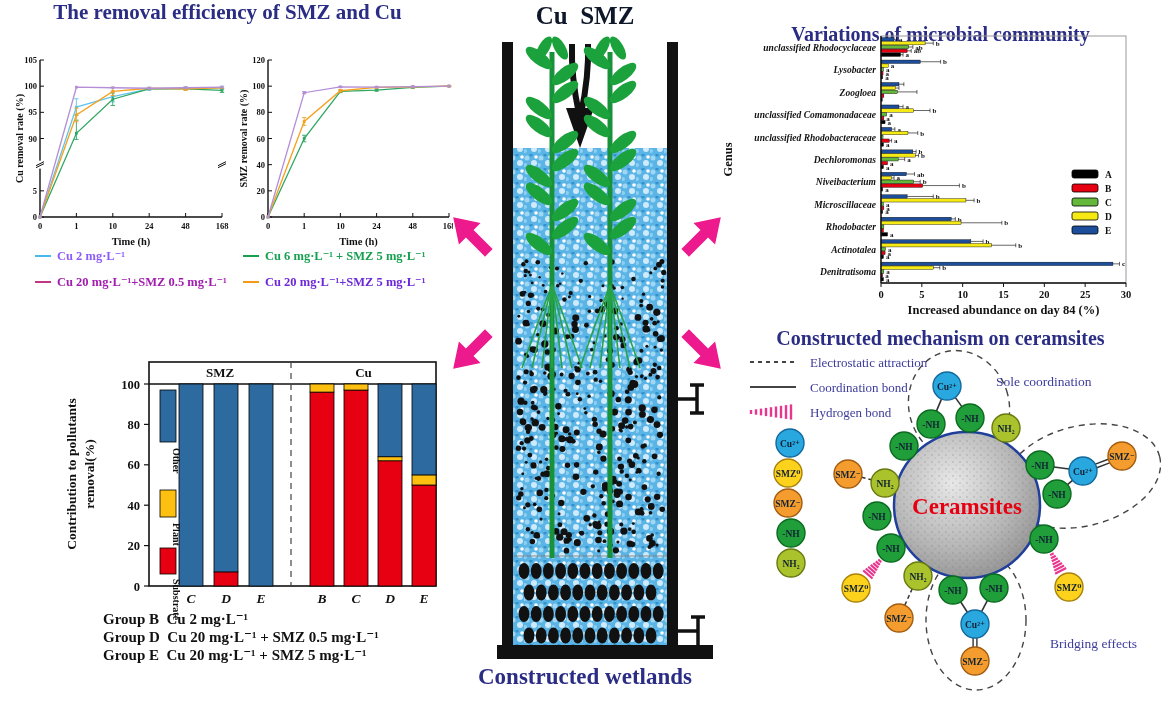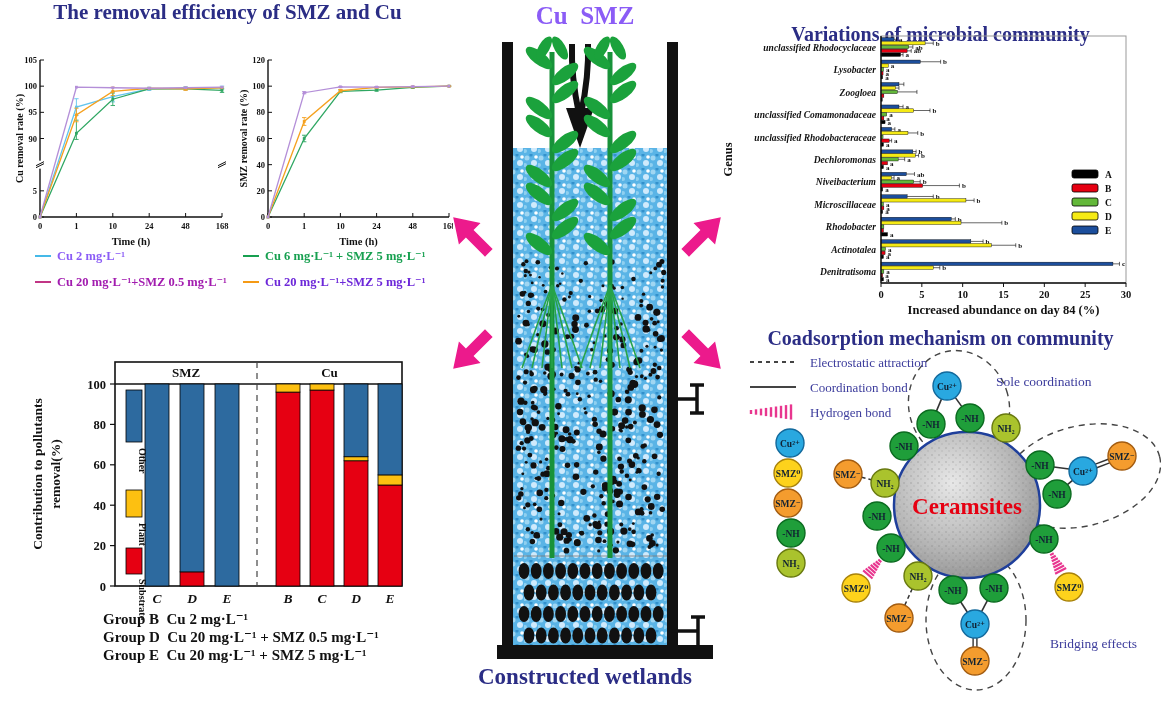--- a/index.html
+++ b/index.html
@@ -20,26 +20,26 @@
   #panel-coadsorption h2{font-size:20px;padding-top:7px;position:relative;z-index:3;}
   .chart{position:absolute;}
   #chart-cu{left:14px;top:48px;}
   #chart-smz{left:238px;top:48px;}
   .legend-col{position:absolute;top:248px;}
   #legend-left{left:35px;}
   #legend-right{left:243px;}
   .legend-item{font-weight:bold;font-size:12.5px;margin-bottom:10px;white-space:pre;}
   .legend-item .sw{display:inline-block;width:16px;height:2.5px;margin-right:6px;vertical-align:3px;}
   #wetland-title{position:absolute;left:0;top:2px;width:100%;text-align:center;
-     color:#8b5cf6;font-weight:bold;font-size:25px;white-space:pre;}
+     color:#0f172a;font-weight:bold;font-size:25px;white-space:pre;}
   #wetland-caption{position:absolute;left:-10px;top:664px;width:310px;text-align:center;
      color:#2b2d85;font-weight:bold;font-size:23px;}
   #wetland-svg{position:absolute;left:0;top:0;}
   #coad-svg{position:absolute;left:0;top:0;overflow:visible;}
-  #chart-pathway{left:0;top:36px;}
+  #chart-pathway{left:0;top:36px;padding-left:34px;}
   #chart-pathway svg{overflow:visible;}
   #group-notes{position:absolute;left:103px;top:290px;font-weight:bold;font-size:15px;
      line-height:18px;color:#111;white-space:pre;}
   .flow-arrow{position:absolute;width:54px;height:54px;}
   .fa-tl{left:4px;top:208px;transform:rotate(-135deg);}
   .fa-tr{left:236px;top:208px;transform:rotate(-45deg);}
   .fa-bl{left:4px;top:324px;transform:rotate(135deg);}
   .fa-br{left:236px;top:324px;transform:rotate(45deg);}
   svg text{font-family:"Liberation Serif","DejaVu Serif",serif;}
   #chart-microbial{left:0;top:28px;}
@@ -1045,21 +1045,21 @@
             <text x="385" y="177.5" font-size="9.5" font-weight="bold" fill="#111">C</text>
             <rect x="352" y="184" width="26" height="8" rx="2" fill="#f5ea14" stroke="#000" stroke-width="0.8"></rect>
             <text x="385" y="191.5" font-size="9.5" font-weight="bold" fill="#111">D</text>
             <rect x="352" y="198" width="26" height="8" rx="2" fill="#1c4e9c" stroke="#000" stroke-width="0.8"></rect>
             <text x="385" y="205.5" font-size="9.5" font-weight="bold" fill="#111">E</text>
           </g>
         </svg></div>
   </section>
 
   <section id="panel-coadsorption">
-    <h2 class="ptitle">Coadsorption mechanism on community</h2>
+    <h2 class="ptitle">Constructed mechanism on ceramsites</h2>
     <svg id="coad-svg" width="441" height="383" viewBox="0 0 441 383">
         <defs>
           <radialGradient id="sph" cx="40%" cy="35%" r="75%">
             <stop offset="0%" stop-color="#e8e8e8"></stop>
             <stop offset="60%" stop-color="#b5b5b5"></stop>
             <stop offset="100%" stop-color="#8a8a8a"></stop>
           </radialGradient>
           <pattern id="spk" width="7" height="7" patternUnits="userSpaceOnUse">
             <circle cx="2" cy="2" r="1" fill="#777" opacity="0.5"></circle>
             <circle cx="5" cy="5" r="0.8" fill="#666" opacity="0.4"></circle>

